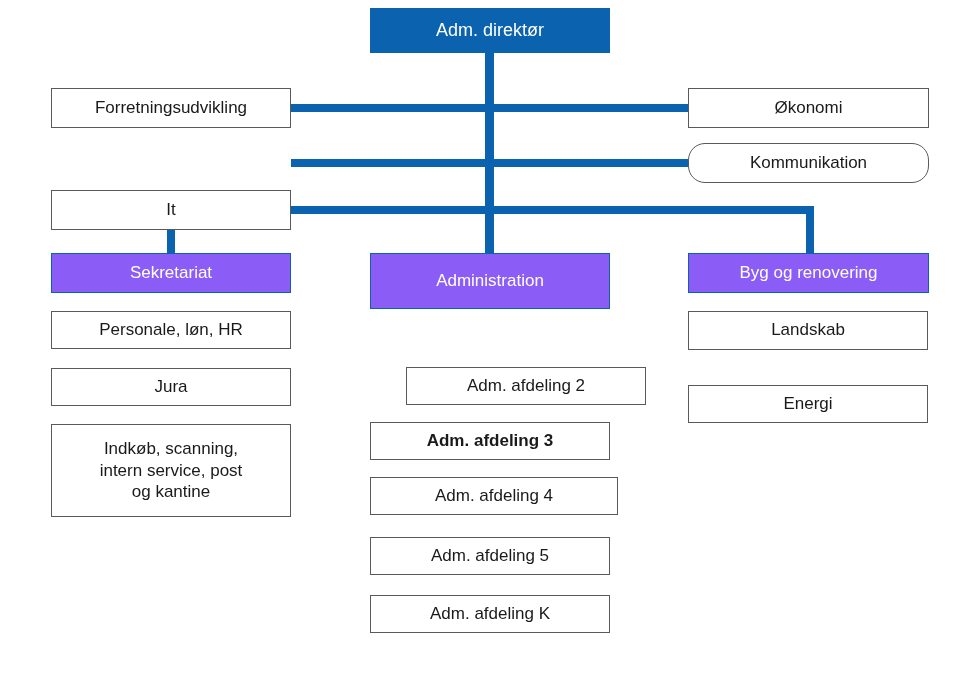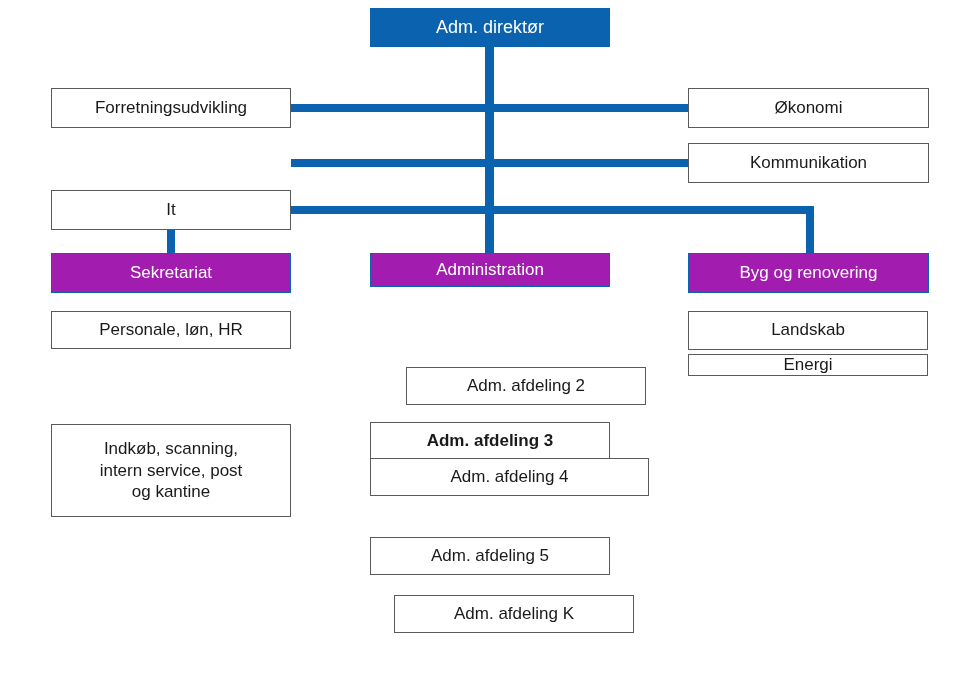--- a/index.html
+++ b/index.html
@@ -37,21 +37,21 @@
     line-height: 1.18;
     z-index: 2;
   }
   .box-plain {
     background: #ffffff;
     border: 1px solid #5a5a5a;
     color: #1a1a1a;
     font-size: 17px;
   }
   .box-head {
-    background: #a21caf;
+    background: #8b5cf6;
     border: 1px solid #0B62AE;
     color: #ffffff;
     font-size: 17px;
   }
   .box-root {
     background: #0B62AE;
     border: 1px solid #0B62AE;
     color: #ffffff;
     font-size: 18px;
   }
@@ -75,70 +75,73 @@
   <div class="conn" style="left:291px; top:159px; width:397px; height:8px;"></div>
 
   <div class="conn" style="left:167px; top:206px; width:647px; height:8px;"></div>
 
   <div class="conn" style="left:167px; top:206px; width:8px; height:48px;"></div>
 
   <div class="conn" style="left:485px; top:206px; width:9px; height:48px;"></div>
 
   <div class="conn" style="left:806px; top:206px; width:8px; height:48px;"></div>
 
-  <div class="box box-root" style="left:370px; top:8px; width:240px; height:39px;">
+  <div class="box box-root" style="left:370px; top:8px; width:240px; height:45px;">
     <span>Adm. direktør</span>
   </div>
 
   <div class="box box-plain" style="left:51px; top:88px; width:240px; height:40px;">
     <span>Forretningsudvikling</span>
   </div>
   <div class="box box-plain" style="left:51px; top:143px; width:240px; height:40px;margin-top:47px;">
     <span>It</span>
   </div>
 
   <div class="box box-plain" style="left:688px; top:88px; width:241px; height:40px;">
     <span>Økonomi</span>
   </div>
-  <div class="box box-plain" style="left:688px; top:143px; width:241px; height:40px;">
+  <div class="box box-plain" style="left:688px; top:143px; width:241px; height:40px;border-radius:17px;">
     <span>Kommunikation</span>
   </div>
 
   <div class="box box-head" style="left:51px; top:253px; width:240px; height:40px;">
     <span>Sekretariat</span>
   </div>
   <div class="box box-plain" style="left:51px; top:311px; width:240px; height:38px;">
     <span>Personale, løn, HR</span>
   </div>
+  <div class="box box-plain" style="left:51px; top:368px; width:240px; height:38px;">
+    <span>Jura</span>
+  </div>
   <div class="box box-plain box-multi" style="left:51px; top:424px; width:240px; height:93px;">
     <span>Indkøb, scanning,<br>intern service, post<br>og kantine</span>
   </div>
 
-  <div class="box box-head" style="left:370px; top:253px; width:240px; height:34px;">
+  <div class="box box-head" style="left:370px; top:253px; width:240px; height:56px;">
     <span>Administration</span>
   </div>
   <div class="box box-plain" style="left:370px; top:367px; width:240px; height:38px;margin-left:36px;">
     <span>Adm. afdeling 2</span>
   </div>
   <div class="box box-plain" style="left:370px; top:422px; width:240px; height:38px;font-weight:bold;">
     <span>Adm. afdeling 3</span>
   </div>
-  <div class="box box-plain" style="left:370px; top:458px; width:279px; height:38px;">
+  <div class="box box-plain" style="left:370px; top:477px; width:248px; height:38px;">
     <span>Adm. afdeling 4</span>
   </div>
   <div class="box box-plain" style="left:370px; top:537px; width:240px; height:38px;">
     <span>Adm. afdeling 5</span>
   </div>
-  <div class="box box-plain" style="left:370px; top:595px; width:240px; height:38px;margin-left:24px;">
+  <div class="box box-plain" style="left:370px; top:595px; width:240px; height:38px;">
     <span>Adm. afdeling K</span>
   </div>
 
   <div class="box box-head" style="left:688px; top:253px; width:241px; height:40px;">
     <span>Byg og renovering</span>
   </div>
   <div class="box box-plain" style="left:688px; top:311px; width:240px; height:39px;">
     <span>Landskab</span>
   </div>
-  <div class="box box-plain" style="left:688px; top:354px; width:240px; height:22px;">
+  <div class="box box-plain" style="left:688px; top:385px; width:240px; height:38px;">
     <span>Energi</span>
   </div>
 
 </div>
 
 </body></html>

